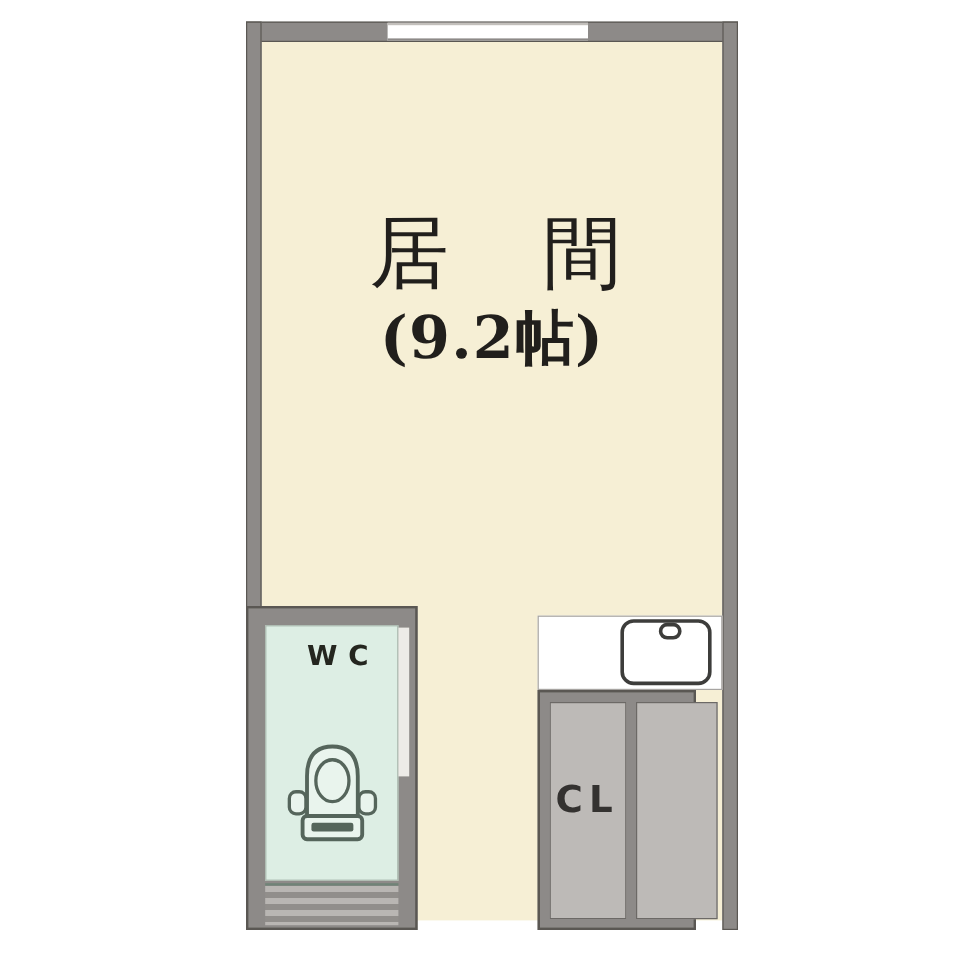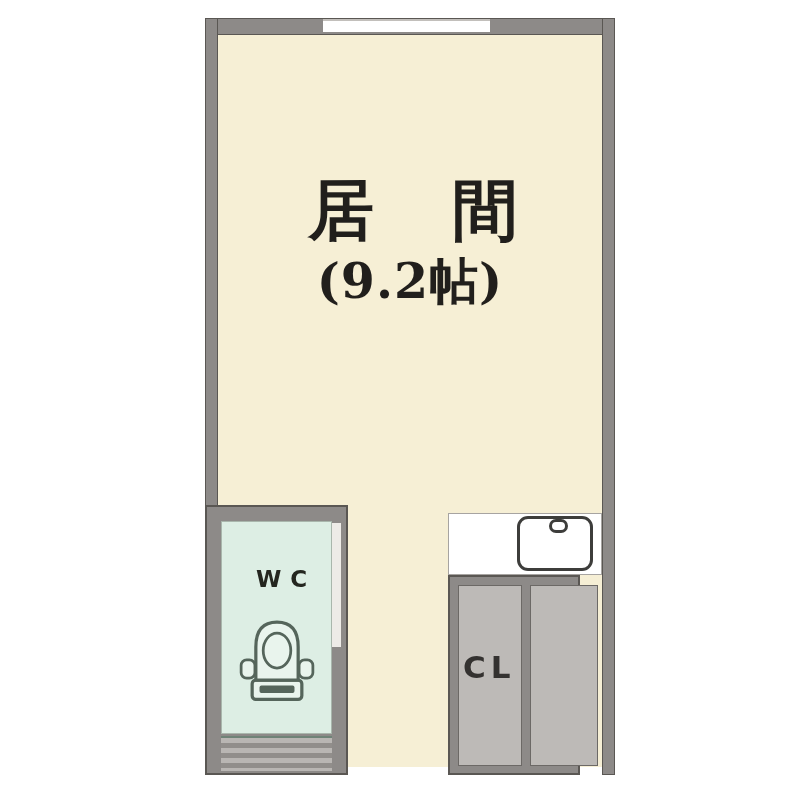--- a/index.html
+++ b/index.html
@@ -23,29 +23,29 @@
   
   .wall{background:var(--wall);border:1px solid var(--wall-edge);box-sizing:border-box;}
   .wall-top{left:0;top:0;width:410px;height:17px;}
   .wall-left{left:0;top:0;width:13px;height:757px;}
   .wall-right{left:397px;top:0;width:13px;height:757px;}
   .window{left:118px;top:1px;width:167px;height:15px;background:#fff;
     border-top:2px solid #c2bfbb;border-bottom:2px solid #8d8a88;box-sizing:border-box;}
 
   
   .room-label{left:13px;top:158px;width:384px;text-align:center;color:var(--text);}
-  .room-name{font-size:66px;font-weight:bold;letter-spacing:6px;line-height:1.05;padding-left:12px;}
+  .room-name{font-size:66px;font-weight:normal;letter-spacing:6px;line-height:1.05;padding-left:12px;}
   .room-size{font-size:49px;font-weight:bold;margin-top:4px;letter-spacing:1px;}
 
   
   .wc{left:0;top:487px;width:143px;height:270px;background:var(--wall);
     border:2px solid var(--wall-edge);box-sizing:border-box;}
   .wc-floor{left:14px;top:14px;width:111px;height:213px;background:var(--wc-floor);
     border:1px solid #a9b6ac;box-sizing:border-box;text-align:center;}
-  .wc-label{margin-top:44px;font-family:"DejaVu Sans","Liberation Sans",sans-serif;
+  .wc-label{margin-top:12px;font-family:"DejaVu Sans","Liberation Sans",sans-serif;
     font-weight:bold;font-size:23px;letter-spacing:9px;text-indent:9px;color:#24261f;padding-left:10px;}
   .toilet{position:absolute;left:9px;top:88px;}
   .wc-door-side{left:125px;top:16px;width:9px;height:124px;background:#edebe7;}
   .wc-door-bottom{left:14px;top:229px;width:111px;height:33px;
     border-top:2px solid #6f8377;
     background:repeating-linear-gradient(180deg,var(--door-stripe-light) 0 5px,var(--door-stripe-dark) 5px 10px);}
 
   
   .counter{left:243px;top:495px;width:154px;height:62px;background:#fff;
     border:1px solid #a7a4a1;box-sizing:border-box;}

